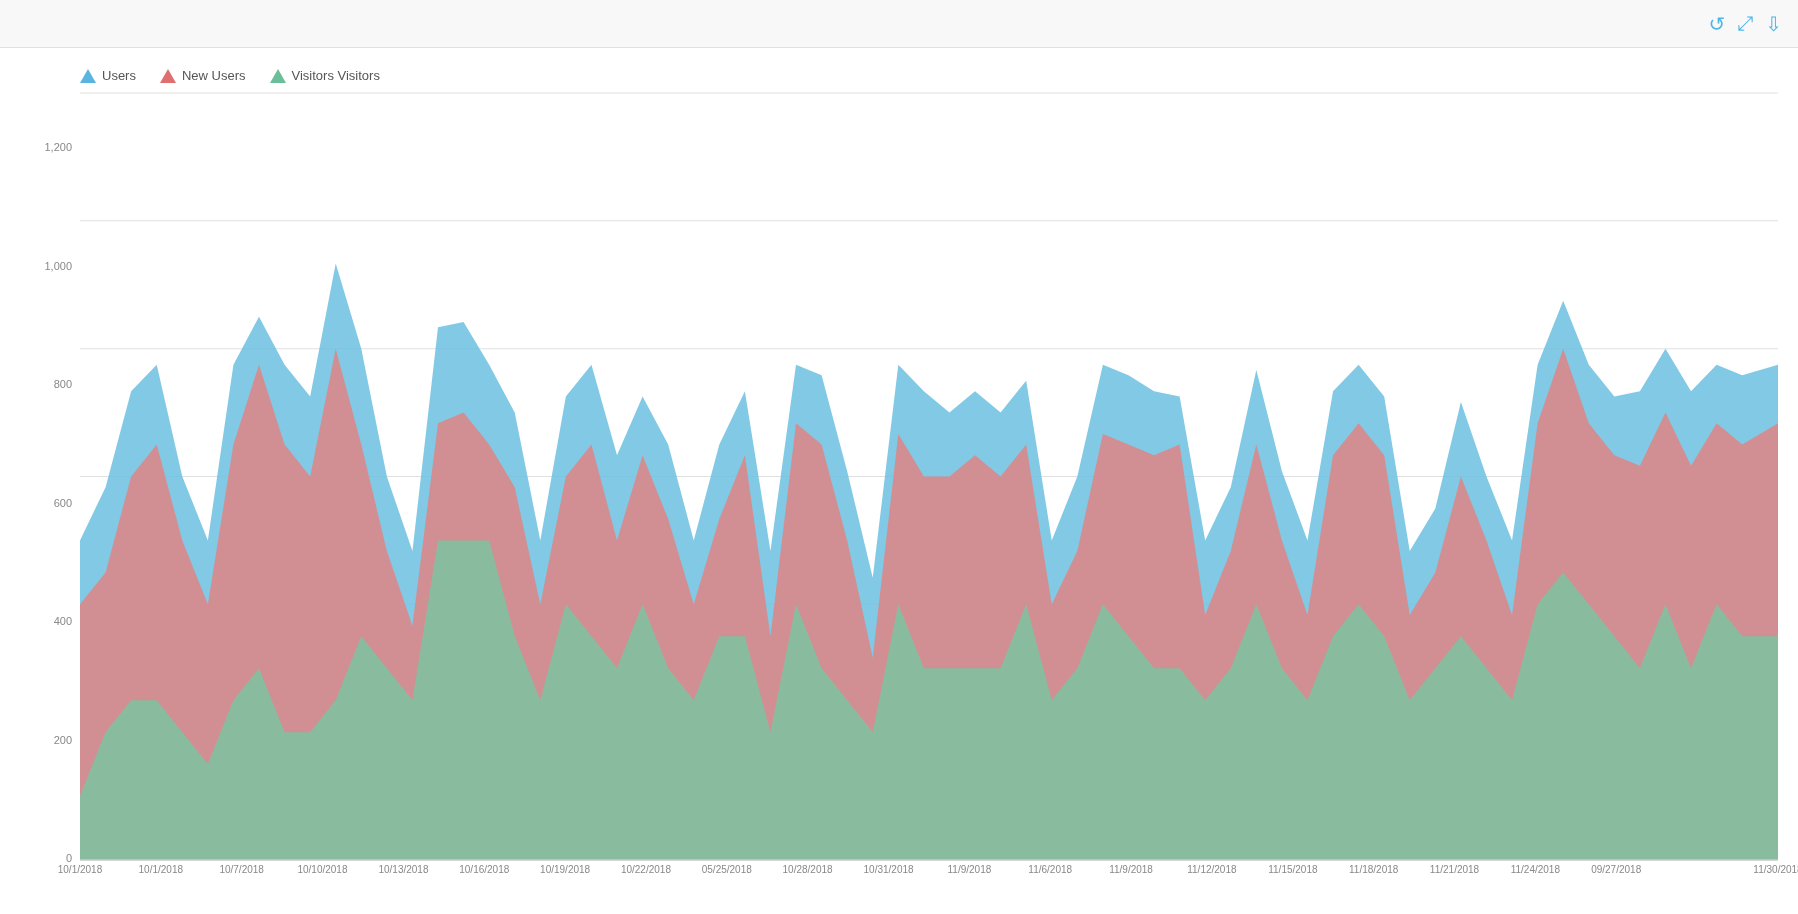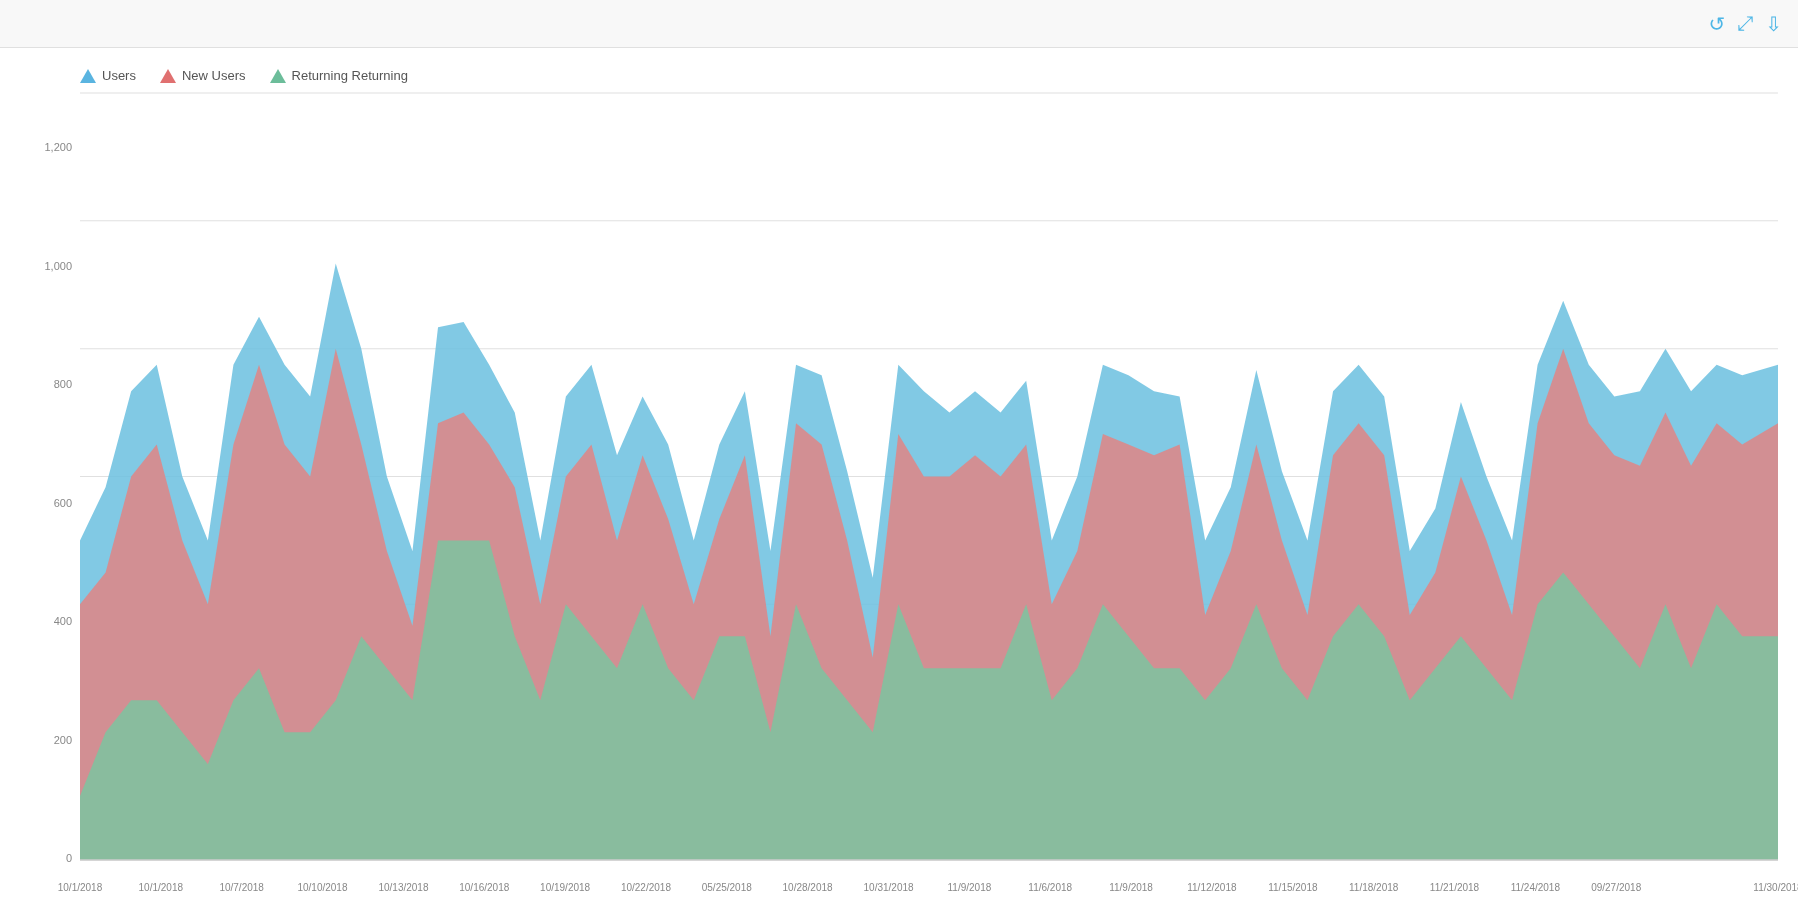--- a/index.html
+++ b/index.html
@@ -96,21 +96,21 @@
     }
     svg.main-chart {
       width: 100%;
       height: 100%;
       overflow: visible;
     }
     .x-axis-labels {
       height: 40px;
       display: flex;
       align-items: flex-start;
-      padding-top: 22px;
+      padding-top: 4px;
       position: relative;
     }
     .x-label {
       position: absolute;
       font-size: 10px;
       color: #888;
       transform: translateX(-50%);
       white-space: nowrap;
     }
   </style>
@@ -131,21 +131,21 @@
       <div class="legend-item">
         <div class="legend-icon legend-users"></div>
         <span>Users</span>
       </div>
       <div class="legend-item">
         <div class="legend-icon legend-new-users"></div>
         <span>New Users</span>
       </div>
       <div class="legend-item">
         <div class="legend-icon legend-returning"></div>
-        <span>Returning Returning</span>
+        <span>Visitors Visitors</span>
       </div>
     </div>
 
     <div class="chart-wrapper">
 
       <div class="y-axis">
         <span class="y-label">1,200</span>
         <span class="y-label">1,000</span>
         <span class="y-label">800</span>
         <span class="y-label">600</span>

